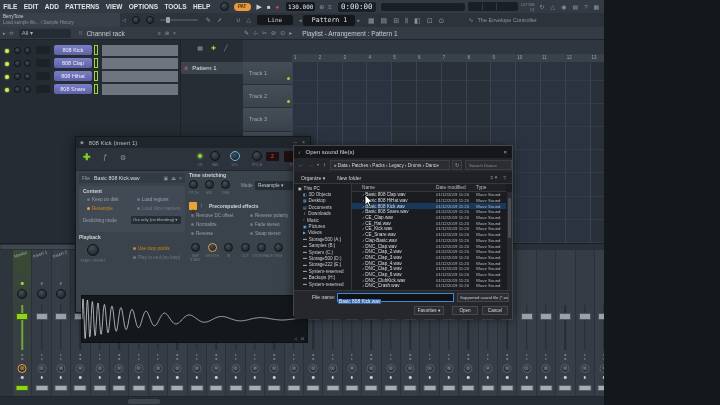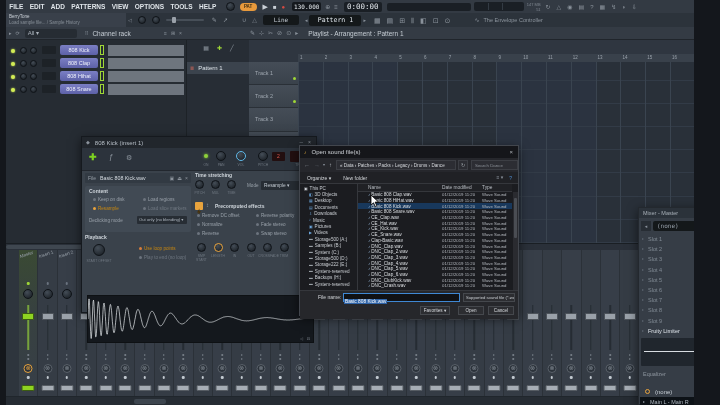--- a/index.html
+++ b/index.html
@@ -1,17 +1,17 @@
 <!DOCTYPE html>
 <html><head>
 <meta charset="utf-8">
 <style>
   html,body{margin:0;padding:0;background:#14171c;}
-  #stage{position:relative;width:688px;height:405px;overflow:hidden;background:#84cc16;
-         font-family:"Liberation Sans",sans-serif;color:#c6ccd3;margin-left:6px;-webkit-font-smoothing:antialiased;}
+  #stage{position:relative;width:604px;height:405px;overflow:hidden;background:#84cc16;
+         font-family:"Liberation Sans",sans-serif;color:#c6ccd3;-webkit-font-smoothing:antialiased;}
   .abs{position:absolute;}
   .flex{display:flex;align-items:center;}
   .knob{border-radius:50%;background:radial-gradient(circle at 38% 30%,#444d57,#161b20);border:1px solid #0f1318;box-sizing:border-box;}
   .led{border-radius:50%;}
   .icon{color:#8a929b;line-height:1;}
   .win{box-shadow:0 3px 10px rgba(0,0,0,.55);box-sizing:border-box;}
   
   #topbar1{left:0;top:0;width:720px;height:13px;background:#333a43;border-bottom:1px solid #1b2026;}
   .menu-item{font-size:6.5px;font-weight:bold;color:#dfe4e9;padding:0 3.2px;line-height:13px;}
   .pill{background:#e89a3c;border-radius:4px;width:17px;height:8px;font-size:4.5px;font-weight:bold;color:#3a2a10;text-align:center;line-height:8px;}

